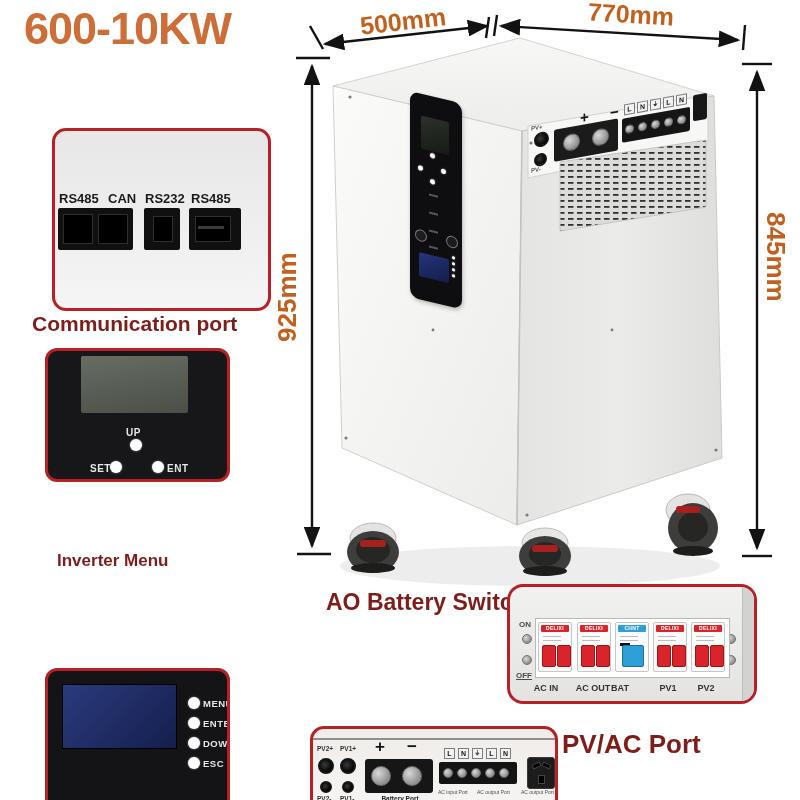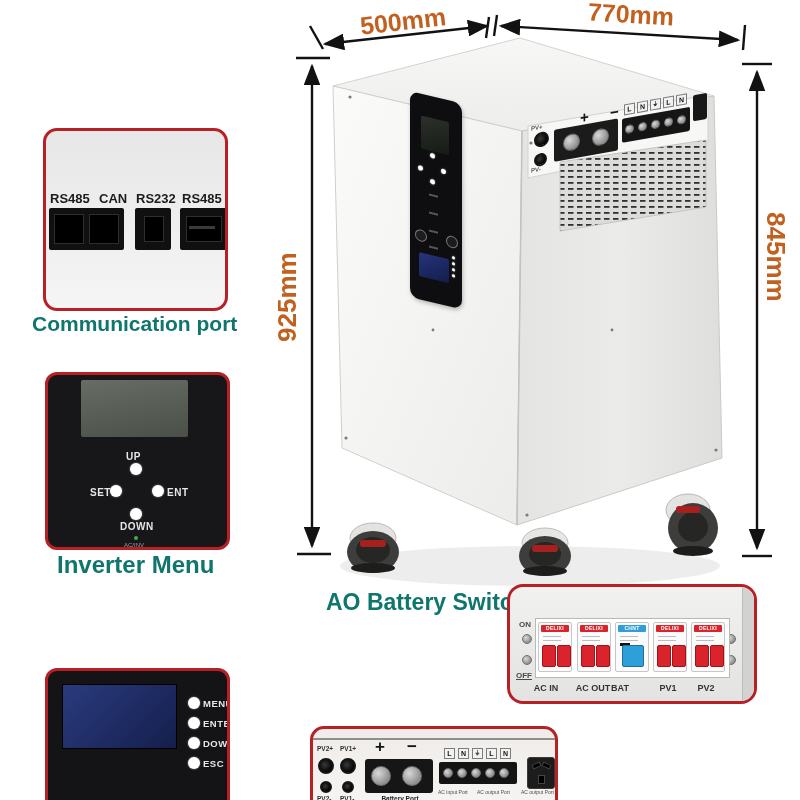--- a/index.html
+++ b/index.html
@@ -2,21 +2,21 @@
 <html><head>
 <meta charset="utf-8">
 <style>
   html,body{margin:0;padding:0;background:#ffffff;}
   .canvas{position:relative;width:800px;height:800px;background:#ffffff;overflow:hidden;
           font-family:"Liberation Sans",sans-serif;}
   .abs{position:absolute;}
   .ttl{font-weight:bold;color:#cd6e38;font-size:45px;line-height:0.95;letter-spacing:-1px;}
   .dimlab{font-weight:bold;color:#c2611f;font-size:25px;}
   .vdim{font-weight:bold;color:#c2611f;font-size:26px;writing-mode:vertical-rl;}
-  .cap{font-weight:bold;color:#0f766e;}
+  .cap{font-weight:bold;color:#7f1d1d;}
   .callout{border:3px solid #b72025;border-radius:14px;overflow:hidden;box-sizing:border-box;}
   .portlbl{font-weight:bold;color:#1b1b1b;font-size:13px;}
   .blackport{background:#101010;border-radius:2px;}
   .dot{background:#fff;border-radius:50%;box-shadow:0 0 2px rgba(255,255,255,.6);}
   .btnlbl{color:#e6e6e6;font-size:10px;font-weight:bold;letter-spacing:.5px;}
   .screw{border-radius:50%;background:radial-gradient(circle at 35% 35%,#d8d8d8,#8e8e8e 70%);
          border:1px solid #6f6f6f;box-sizing:border-box;}
   .breaker{position:absolute;top:3px;width:34px;height:50px;background:#fbfbfb;
            border:1px solid #c7c7c7;border-radius:2px;box-sizing:border-box;}
   .brand{position:absolute;top:2px;left:2px;right:2px;height:7px;color:#fff;font-weight:bold;
@@ -32,20 +32,21 @@
   .pvlbl{position:absolute;font-size:6.5px;font-weight:bold;color:#2e2e2e;}
   .pvconn{position:absolute;border-radius:50%;background:radial-gradient(circle at 40% 40%,#3a3a3a,#000 75%);
           border:2px solid #141414;box-sizing:border-box;}
 </style>
 </head>
 <body>
 
 <div class="canvas">
 
   <div class="abs ttl" style="left:24px;top:8px;">
+    <div>600-10KW</div>
   </div>
 
   <svg class="abs" style="left:0;top:0;" width="800" height="800" viewBox="0 0 800 800">
     <defs>
       <linearGradient id="gFront" x1="0" y1="0" x2="1" y2="1">
         <stop offset="0" stop-color="#fbfbfa"></stop>
           <stop offset="1" stop-color="#ececea"></stop>
       </linearGradient>
       <linearGradient id="gRight" x1="0" y1="0" x2="1" y2="0">
         <stop offset="0" stop-color="#e4e4e2"></stop>
@@ -174,55 +175,55 @@
     <div class="abs" style="left:92px;top:11px;width:68px;height:24px;background:#151515;border-radius:2px;">
       <div class="abs screw" style="left:3px;top:7px;width:9px;height:9px;"></div>
       <div class="abs screw" style="left:16px;top:7px;width:9px;height:9px;"></div>
       <div class="abs screw" style="left:29px;top:7px;width:9px;height:9px;"></div>
       <div class="abs screw" style="left:42px;top:7px;width:9px;height:9px;"></div>
       <div class="abs screw" style="left:55px;top:7px;width:9px;height:9px;"></div>
     </div>
     <div class="abs" style="left:163px;top:0px;width:14px;height:26px;background:#181818;border-radius:2px;"></div>
   </div>
 
-  <div class="abs callout" style="left:43px;top:128px;width:185px;height:183px;
+  <div class="abs callout" style="left:52px;top:128px;width:219px;height:183px;
        background:linear-gradient(180deg,#e7e7e7,#f5f5f5);">
     <span class="abs portlbl" style="left:4px;top:60px;">RS485</span>
     <span class="abs portlbl" style="left:53px;top:60px;">CAN</span>
     <span class="abs portlbl" style="left:90px;top:60px;text-align:center;">RS232</span>
     <span class="abs portlbl" style="left:136px;top:60px;">RS485</span>
     <div class="abs blackport" style="left:3px;top:77px;width:75px;height:42px;">
       <div class="abs" style="left:5px;top:6px;width:28px;height:28px;background:#000;border:1px solid #2e2e2e;"></div>
       <div class="abs" style="left:40px;top:6px;width:28px;height:28px;background:#000;border:1px solid #2e2e2e;"></div>
     </div>
     <div class="abs blackport" style="left:89px;top:77px;width:36px;height:42px;">
       <div class="abs" style="left:9px;top:8px;width:18px;height:24px;background:#000;border:1px solid #2e2e2e;"></div>
     </div>
     <div class="abs blackport" style="left:134px;top:77px;width:52px;height:42px;">
       <div class="abs" style="left:6px;top:8px;width:34px;height:24px;background:#000;border:1px solid #2e2e2e;"></div>
       <div class="abs" style="left:9px;top:18px;width:26px;height:3px;background:#3a3a3a;"></div>
     </div>
   </div>
   <div class="abs cap" style="left:32px;top:312px;font-size:21px;">Communication port</div>
 
-  <div class="abs callout" style="left:45px;top:372px;width:185px;height:178px;background:#17171a;border-radius:12px;">
+  <div class="abs callout" style="left:45px;top:348px;width:185px;height:134px;background:#17171a;border-radius:12px;">
     <div class="abs" style="left:33px;top:5px;width:107px;height:57px;border-radius:2px;
          background:linear-gradient(170deg,#676d64,#4a5048);"></div>
     <span class="abs btnlbl" style="left:78px;top:76px;">UP</span>
     <div class="abs dot" style="left:82px;top:88px;width:12px;height:12px;"></div>
     <span class="abs btnlbl" style="left:42px;top:112px;">SET</span>
     <div class="abs dot" style="left:62px;top:110px;width:12px;height:12px;"></div>
     <div class="abs dot" style="left:104px;top:110px;width:12px;height:12px;"></div>
     <span class="abs btnlbl" style="left:119px;top:112px;">ENT</span>
     <div class="abs dot" style="left:82px;top:133px;width:12px;height:12px;"></div>
     <span class="abs btnlbl" style="left:72px;top:146px;">DOWN</span>
     <div class="abs" style="left:86px;top:161px;width:4px;height:4px;border-radius:50%;background:#3fae4e;"></div>
     <span class="abs" style="left:76px;top:167px;font-size:6px;color:#9a9a9a;">AC/INV</span>
   </div>
-  <div class="abs cap" style="left:57px;top:551px;font-size:24px;">Inverter Menu</div>
+  <div class="abs cap" style="left:57px;top:551px;font-size:17px;">Inverter Menu</div>
 
   <div class="abs callout" style="left:45px;top:668px;width:185px;height:145px;background:#141416;border-radius:12px;">
     <div class="abs" style="left:14px;top:13px;width:113px;height:63px;border:1px solid #000;
          background:linear-gradient(135deg,#2a3a7d,#151f4d);"></div>
     <div class="abs dot" style="left:140px;top:26px;width:12px;height:12px;"></div>
     <span class="abs btnlbl" style="left:155px;top:27px;font-size:9.5px;">MENU</span>
     <div class="abs dot" style="left:140px;top:46px;width:12px;height:12px;"></div>
     <span class="abs btnlbl" style="left:155px;top:47px;font-size:9.5px;">ENTER</span>
     <div class="abs dot" style="left:140px;top:66px;width:12px;height:12px;"></div>
     <span class="abs btnlbl" style="left:155px;top:67px;font-size:9.5px;">DOWN</span>
@@ -325,14 +326,15 @@
     <span class="tinycap" style="left:125px;top:60px;">AC input Port</span>
     <span class="tinycap" style="left:164px;top:60px;">AC output Port</span>
     <div class="abs" style="left:214px;top:28px;width:26px;height:30px;background:#1c1c1c;border-radius:3px;
          border:1px solid #383838;">
       <div class="abs" style="left:4px;top:5px;width:7px;height:3px;background:#000;border:1px solid #444;transform:rotate(-25deg);"></div>
       <div class="abs" style="left:14px;top:5px;width:7px;height:3px;background:#000;border:1px solid #444;transform:rotate(25deg);"></div>
       <div class="abs" style="left:10px;top:17px;width:5px;height:7px;background:#000;border:1px solid #444;"></div>
     </div>
     <span class="tinycap" style="left:208px;top:60px;">AC output Port</span>
   </div>
+  <div class="abs cap" style="left:562px;top:729px;font-size:26px;">PV/AC Port</div>
 
 </div>
 
 </body></html>

